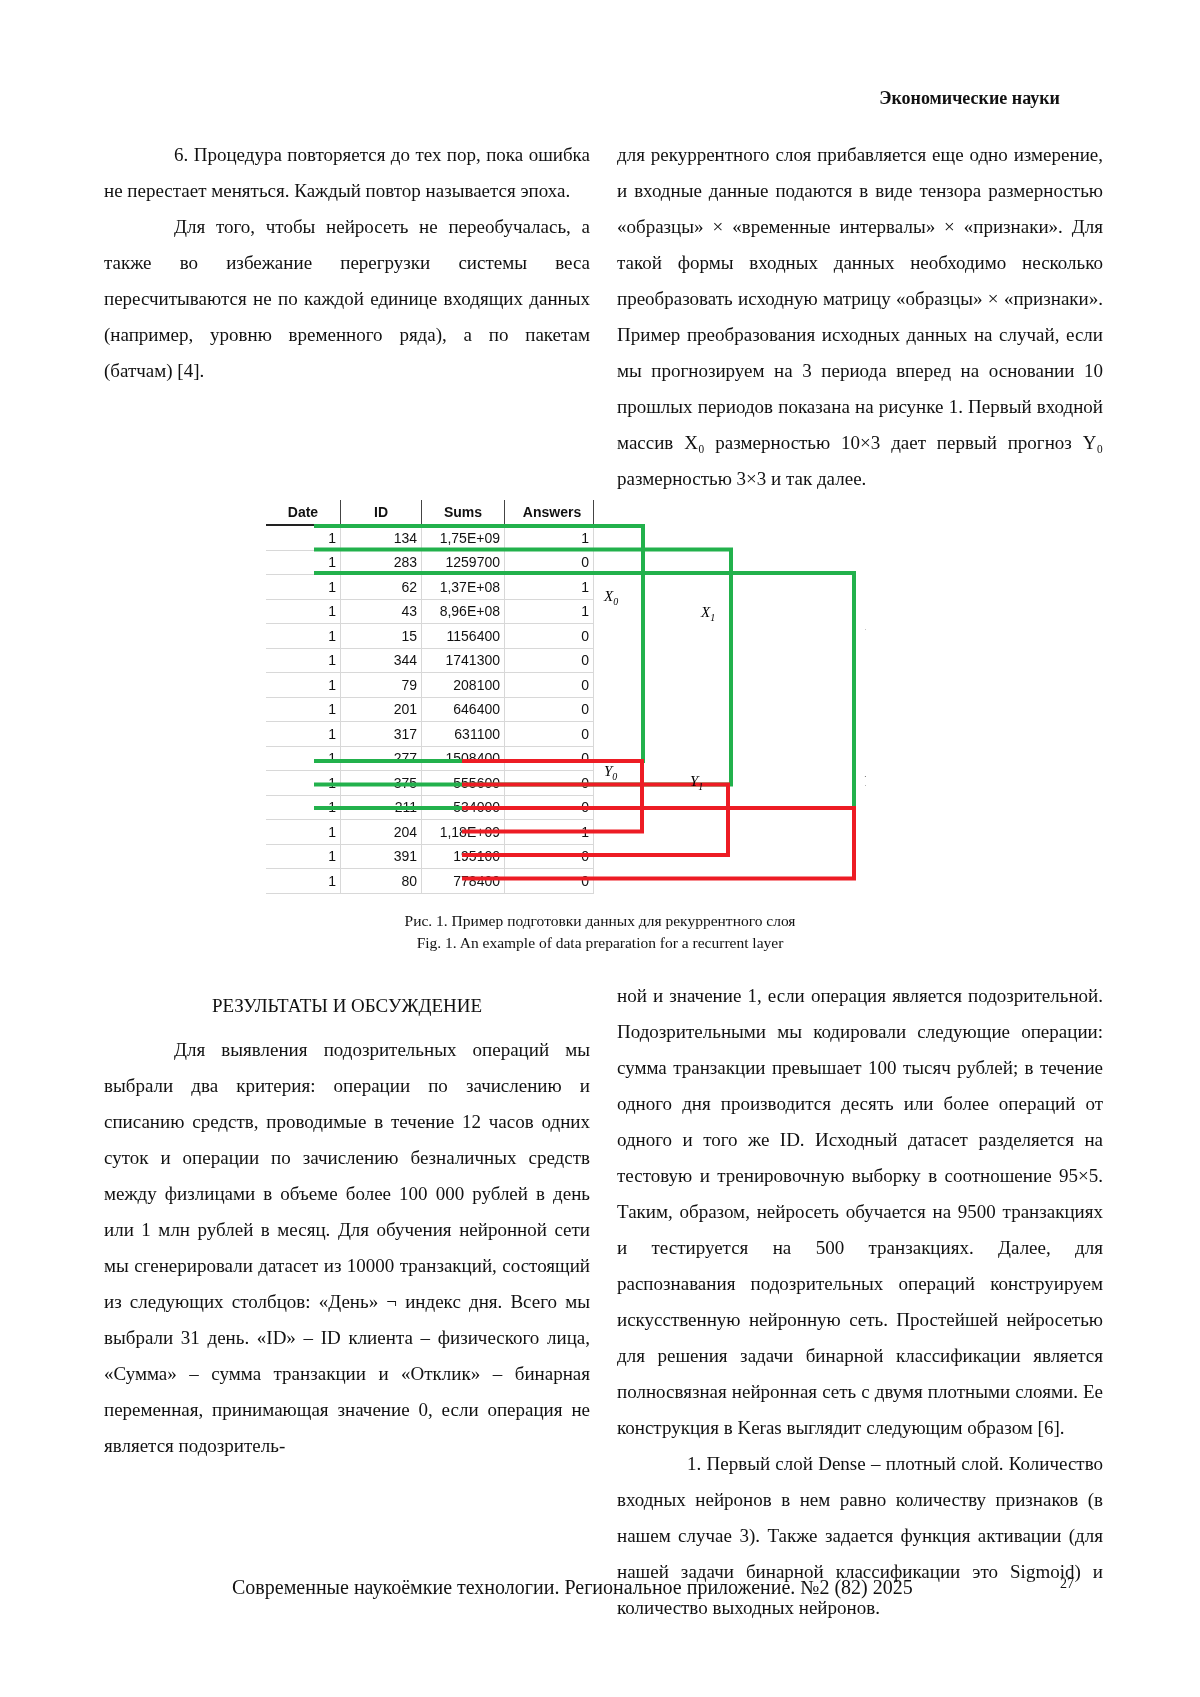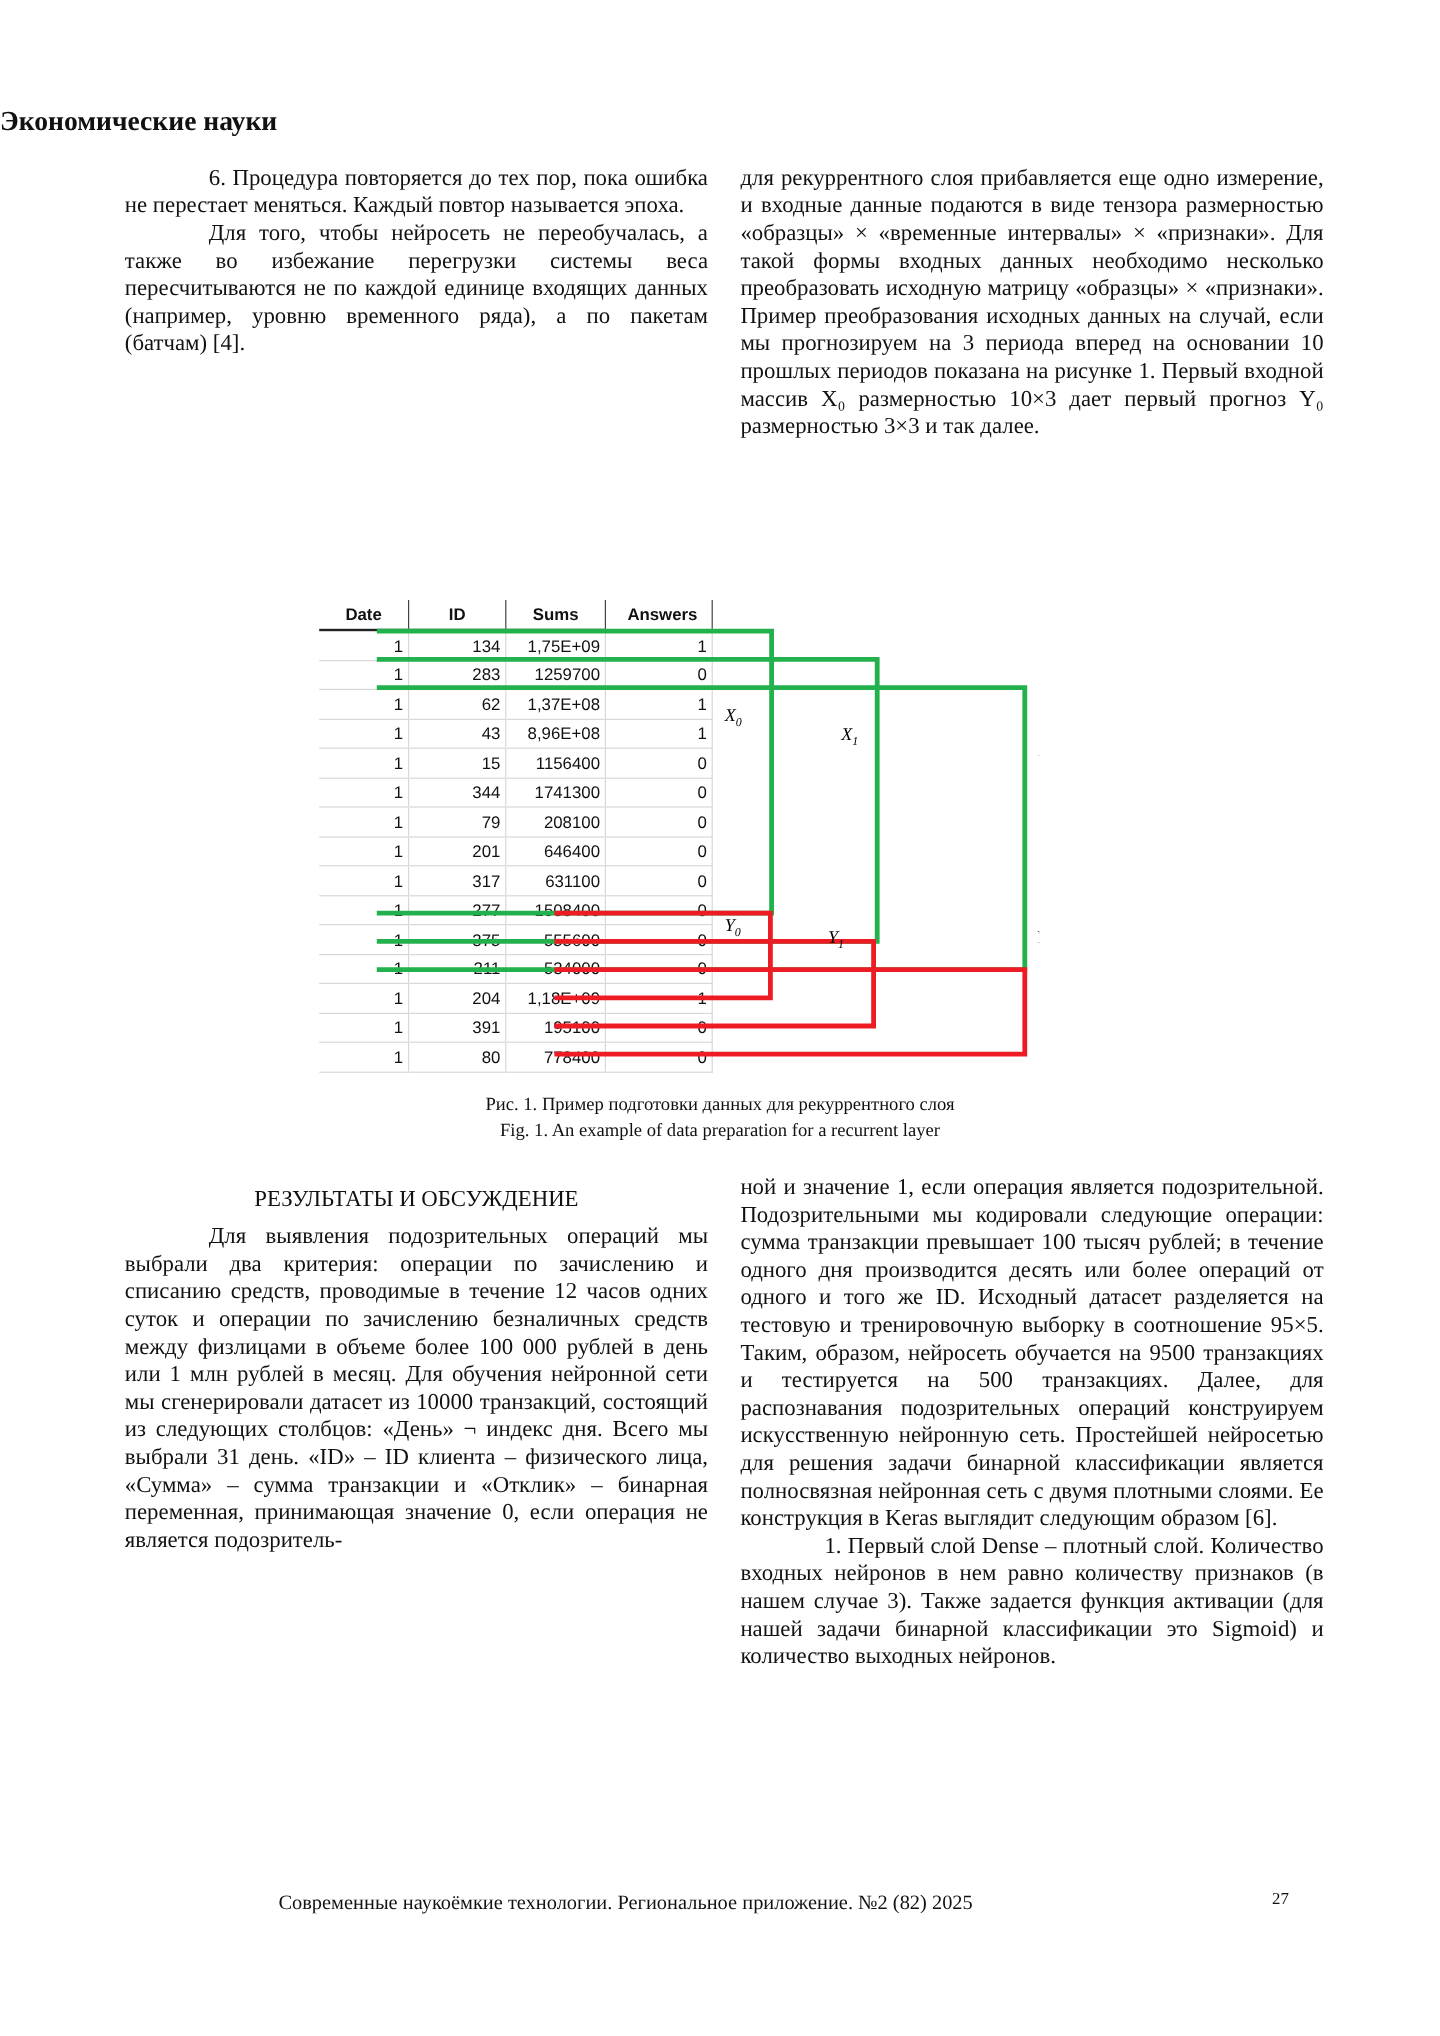--- a/index.html
+++ b/index.html
@@ -1,20 +1,20 @@
 <!DOCTYPE html>
 <html><head>
 <meta charset="utf-8">
 <style>
   html,body{margin:0;padding:0;background:#fff;}
   body{width:1200px;height:1697px;position:relative;overflow:hidden;color:#111;
        font-family:"Liberation Serif","DejaVu Serif",serif;}
-  .running-head{position:absolute;top:88px;left:0;width:1060px;text-align:left;
-       font-weight:bold;font-size:23px;}
-  .col{position:absolute;width:486px;font-size:19px;line-height:23px;text-align:justify;hyphens:manual;}
+  .running-head{position:absolute;top:88px;left:0;width:1060px;text-align:right;
+       font-weight:bold;font-size:18px;}
+  .col{position:absolute;width:486px;font-size:19px;line-height:36px;text-align:justify;hyphens:manual;}
   .col p{margin:0;text-indent:70px;}
   .col p.noind{text-indent:0;}
   .col .heading{text-align:center;text-indent:0;margin:10px 0 8px 0;}
   #colL1{left:104px;top:137px;}
   #colR1{left:617px;top:137px;}
   #colL2{left:104px;top:978px;}
   #colR2{left:617px;top:978px;}
   .figure{position:absolute;left:266px;top:500px;width:600px;height:410px;}
   table.sheet{position:absolute;left:0;top:0;border-collapse:collapse;
        font-family:Liberation Sans, sans-serif;font-size:14px;}
@@ -22,21 +22,21 @@
   table.sheet th+th{border-left:1.5px solid #444;}
   table.sheet th.date{width:62px;text-align:center;}
   table.sheet th.id{width:68px;}
   table.sheet th.sums{width:70px;}
   table.sheet th.ans{width:70px;border-right:1.5px solid #444;border-bottom-color:transparent;padding-left:12px;}
   table.sheet td{height:23.5px;padding:0 4px;text-align:right;border-bottom:1px solid #d8d8d8;}
   table.sheet td+td{border-left:1px solid #d8d8d8;}
   table.sheet td.ans{border-right:1px solid #d8d8d8;}
   svg.brackets{position:absolute;left:0;top:0;}
   .caption{position:absolute;left:0;width:1200px;text-align:center;font-size:15.5px;}
-  .footer{position:absolute;top:1576px;left:232px;font-size:17px;}
+  .footer{position:absolute;top:1576px;left:232px;font-size:20px;}
   .pagenum{position:absolute;top:1576px;left:1060px;font-size:14px;}
   .mlabel{font-family:"Liberation Serif","DejaVu Serif",serif;font-style:italic;font-size:15px;}
 </style>
 </head>
 <body>
 
 <div class="running-head">Экономические науки</div>
 
 <div class="col" id="colL1">
   <p class="noind" style="text-indent:70px">6. Процедура повторяется до тех пор, пока ошибка не перестает меняться. Каждый повтор называется эпоха.</p>

